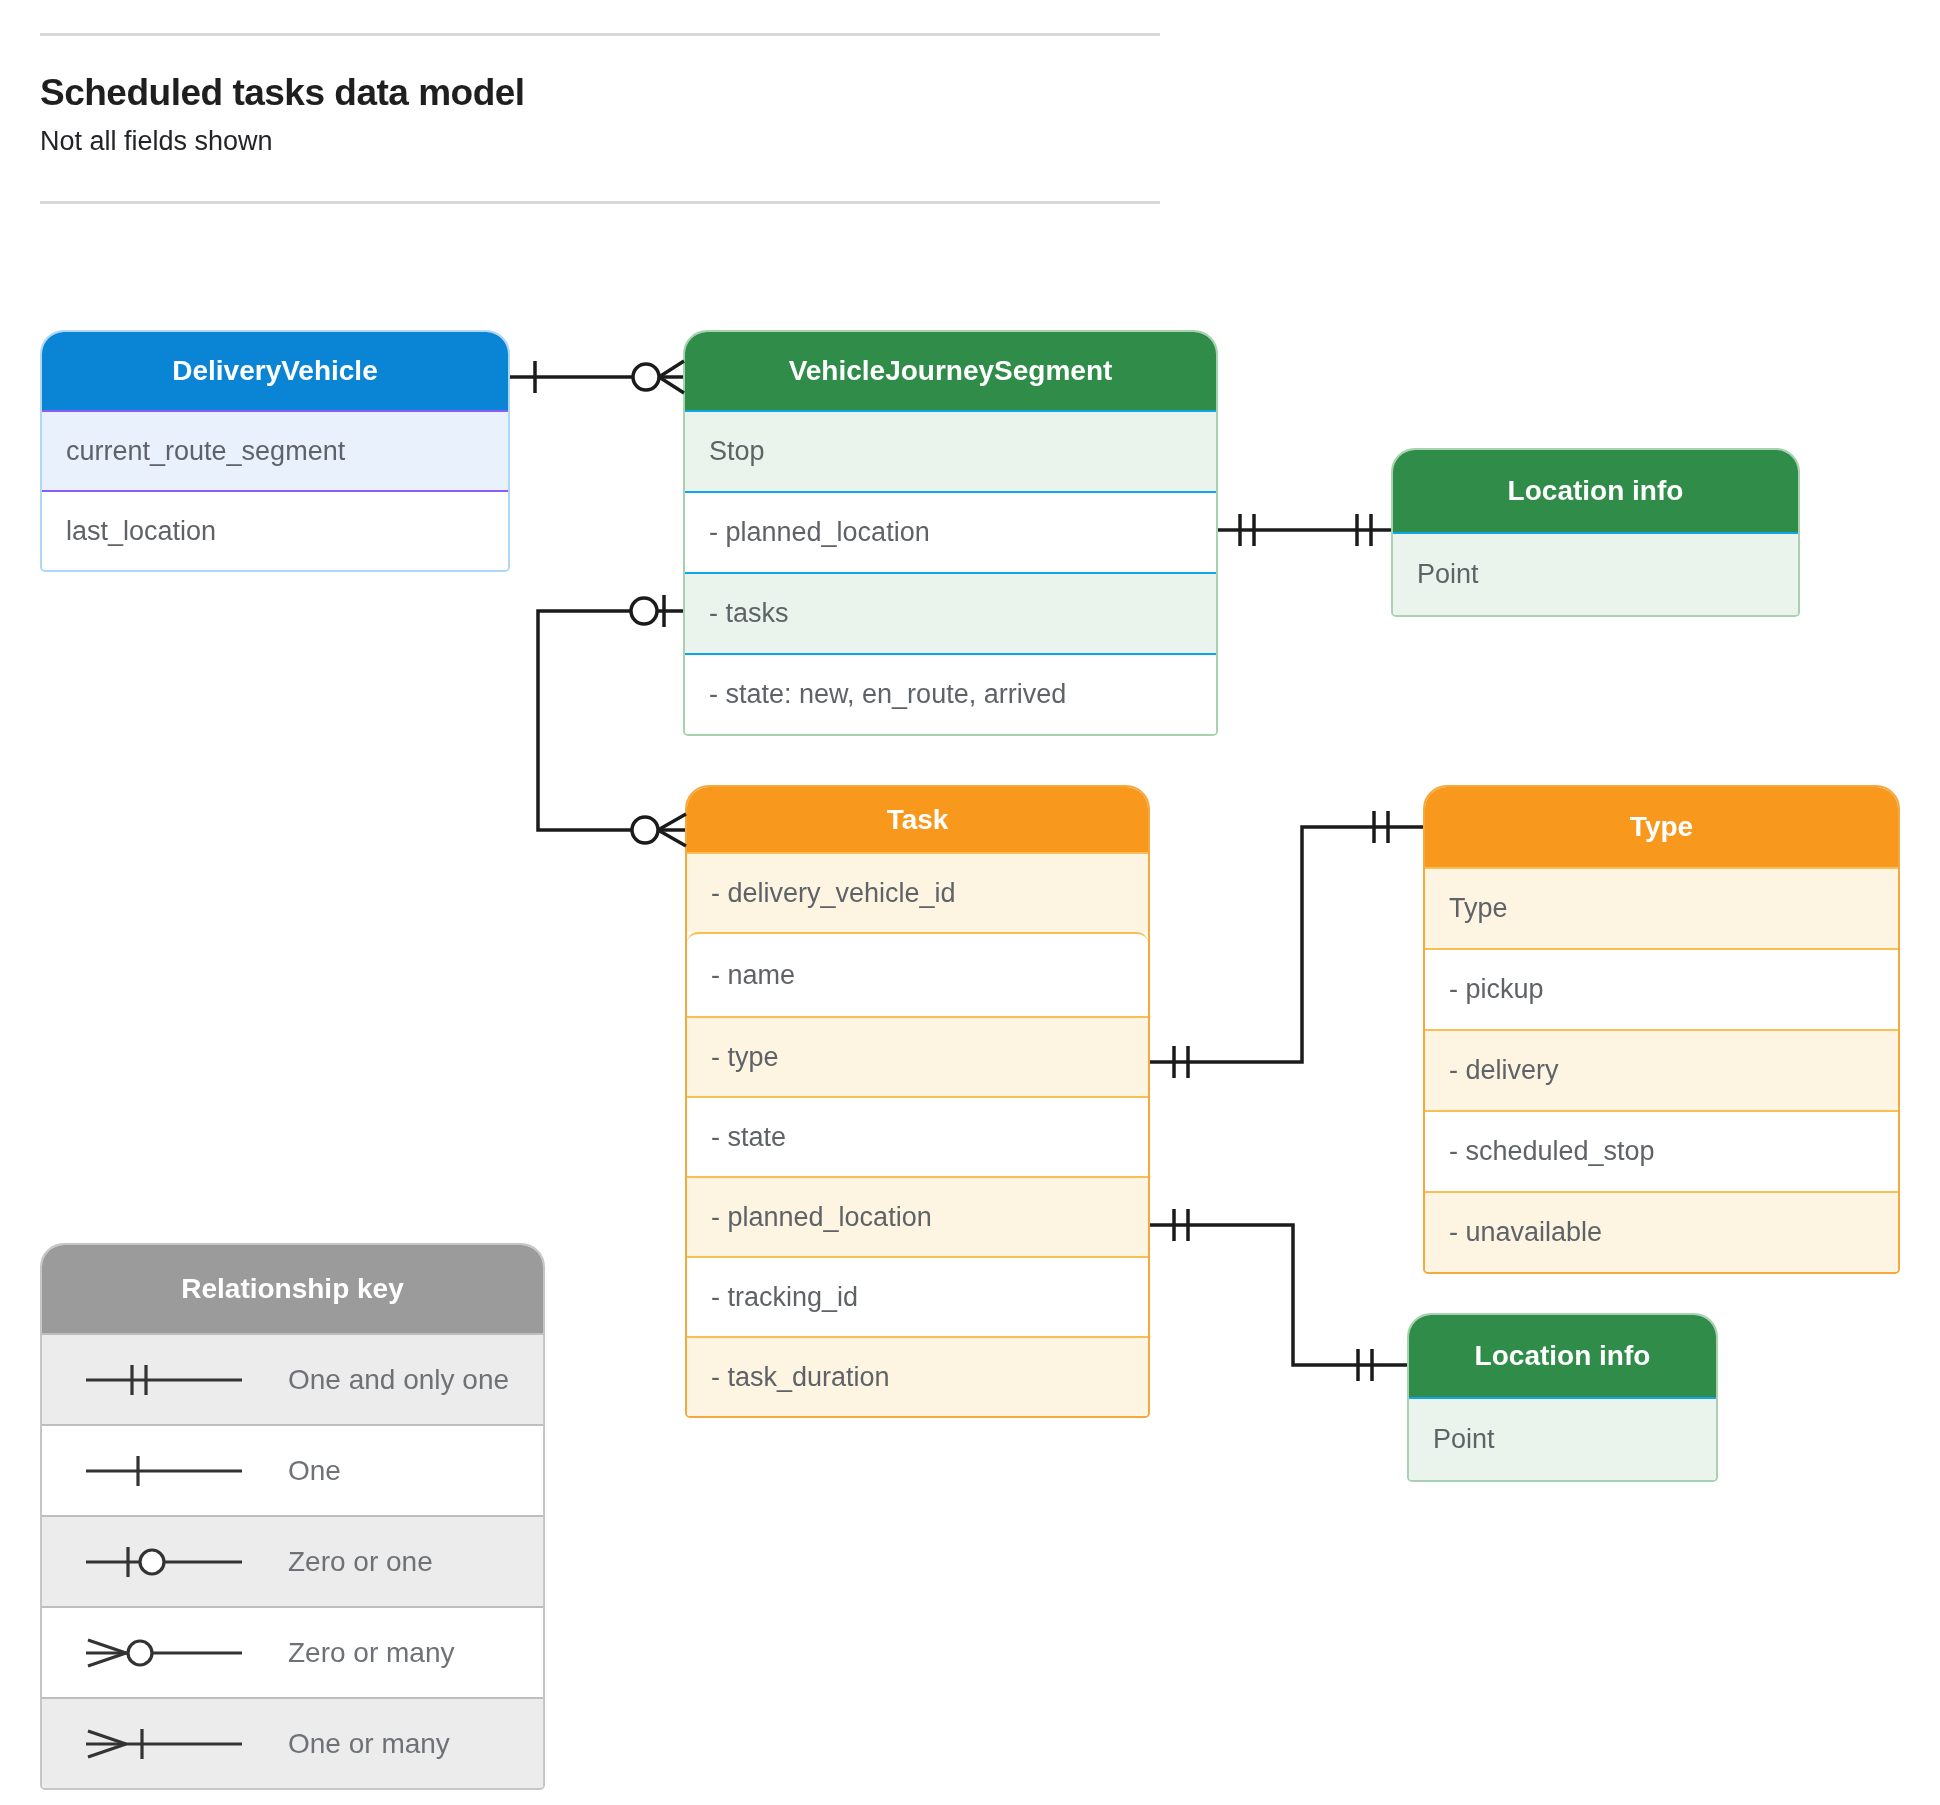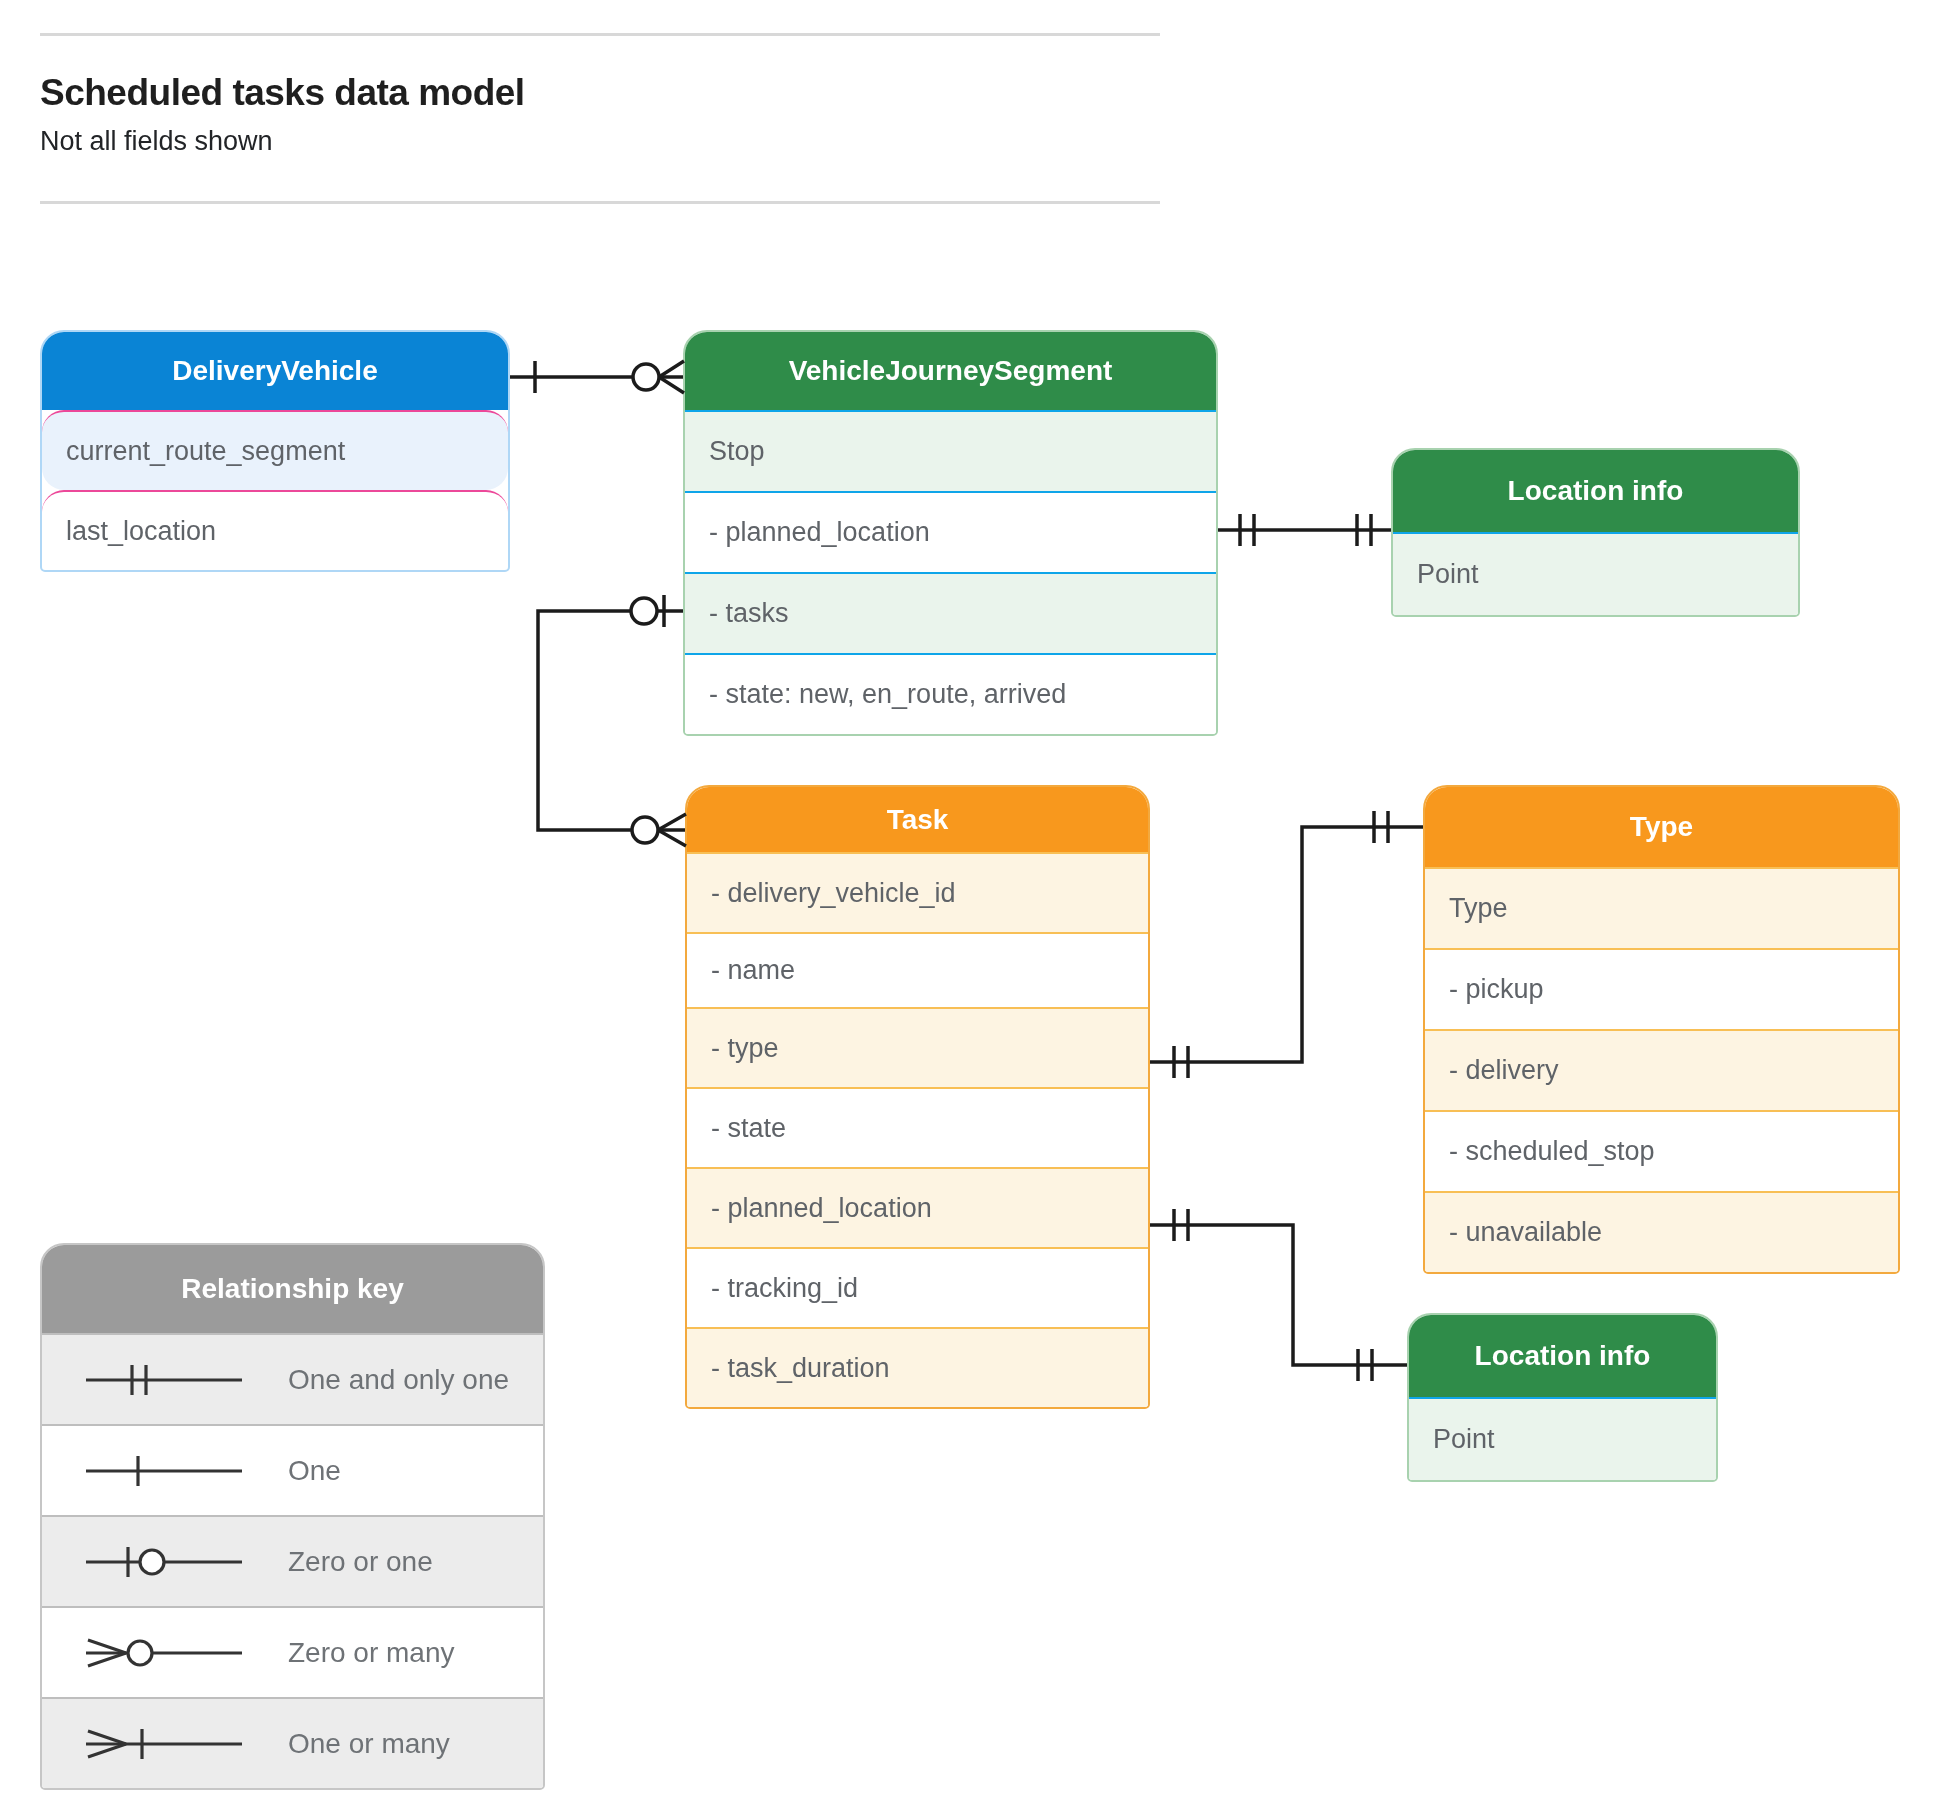--- a/index.html
+++ b/index.html
@@ -8,21 +8,21 @@
   .rule{position:absolute;height:3px;background:#d8d8d8;}
   .page-title{position:absolute;left:40px;top:72px;font-size:37px;font-weight:bold;color:#1f1f1f;letter-spacing:-0.5px;text-align:center;}
   .page-subtitle{position:absolute;left:40px;top:126px;font-size:27px;color:#222427;}
 
   .entity{position:absolute;border-radius:24px 24px 5px 5px;overflow:hidden;box-sizing:border-box;}
   .entity-header{display:flex;align-items:center;justify-content:center;color:#ffffff;font-weight:bold;font-size:28px;}
   .entity-row{display:flex;align-items:center;font-size:27px;color:#5f6368;padding-left:24px;box-sizing:border-box;background:#ffffff;}
 
   .theme-blue{border:2px solid #afd7f6;}
   .theme-blue .entity-header{background:#0a84d5;}
-  .theme-blue .entity-row{border-top:2px solid #ec4899;border-radius:22px;}
+  .theme-blue .entity-row{border-top:2px solid #8b5cf6;}
   .theme-blue .entity-row.shaded{background:#e9f2fc;}
 
   .theme-green{border:2px solid #a8d2af;}
   .theme-green .entity-header{background:#2f8c49;}
   .theme-green .entity-row{border-top:2px solid #0ea5e9;}
   .theme-green .entity-row.shaded{background:#eaf4ec;}
 
   .theme-orange{border:2px solid #f3a93e;}
   .theme-orange .entity-header{background:#f8981d;}
   .theme-orange .entity-row{border-top:2px solid #f8bf55;}
@@ -66,21 +66,21 @@
         <div class="entity-row shaded" style="height: 81px;">- tasks</div>
         <div class="entity-row" style="height: 81px;">- state: new, en_route, arrived</div>
       </div>
       <div class="entity theme-green" style="left: 1391px; top: 448px; width: 409px;">
         <div class="entity-header" style="height: 82px;">Location info</div>
         <div class="entity-row shaded" style="height: 83px;">Point</div>
       </div>
       <div class="entity theme-orange" style="left: 685px; top: 785px; width: 465px;">
         <div class="entity-header" style="height: 65px;">Task</div>
         <div class="entity-row shaded" style="height: 80px;">- delivery_vehicle_id</div>
-        <div class="entity-row" style="height: 75px;">- name</div>
+        <div class="entity-row" style="height: 84px; border-radius: 11px;">- name</div>
         <div class="entity-row shaded" style="height: 80px;">- type</div>
         <div class="entity-row" style="height: 80px;">- state</div>
         <div class="entity-row shaded" style="height: 80px;">- planned_location</div>
         <div class="entity-row" style="height: 80px;">- tracking_id</div>
         <div class="entity-row shaded" style="height: 80px;">- task_duration</div>
       </div>
       <div class="entity theme-orange" style="left: 1423px; top: 785px; width: 477px;">
         <div class="entity-header" style="height: 80px;">Type</div>
         <div class="entity-row shaded" style="height: 81px;">Type</div>
         <div class="entity-row" style="height: 81px;">- pickup</div>

